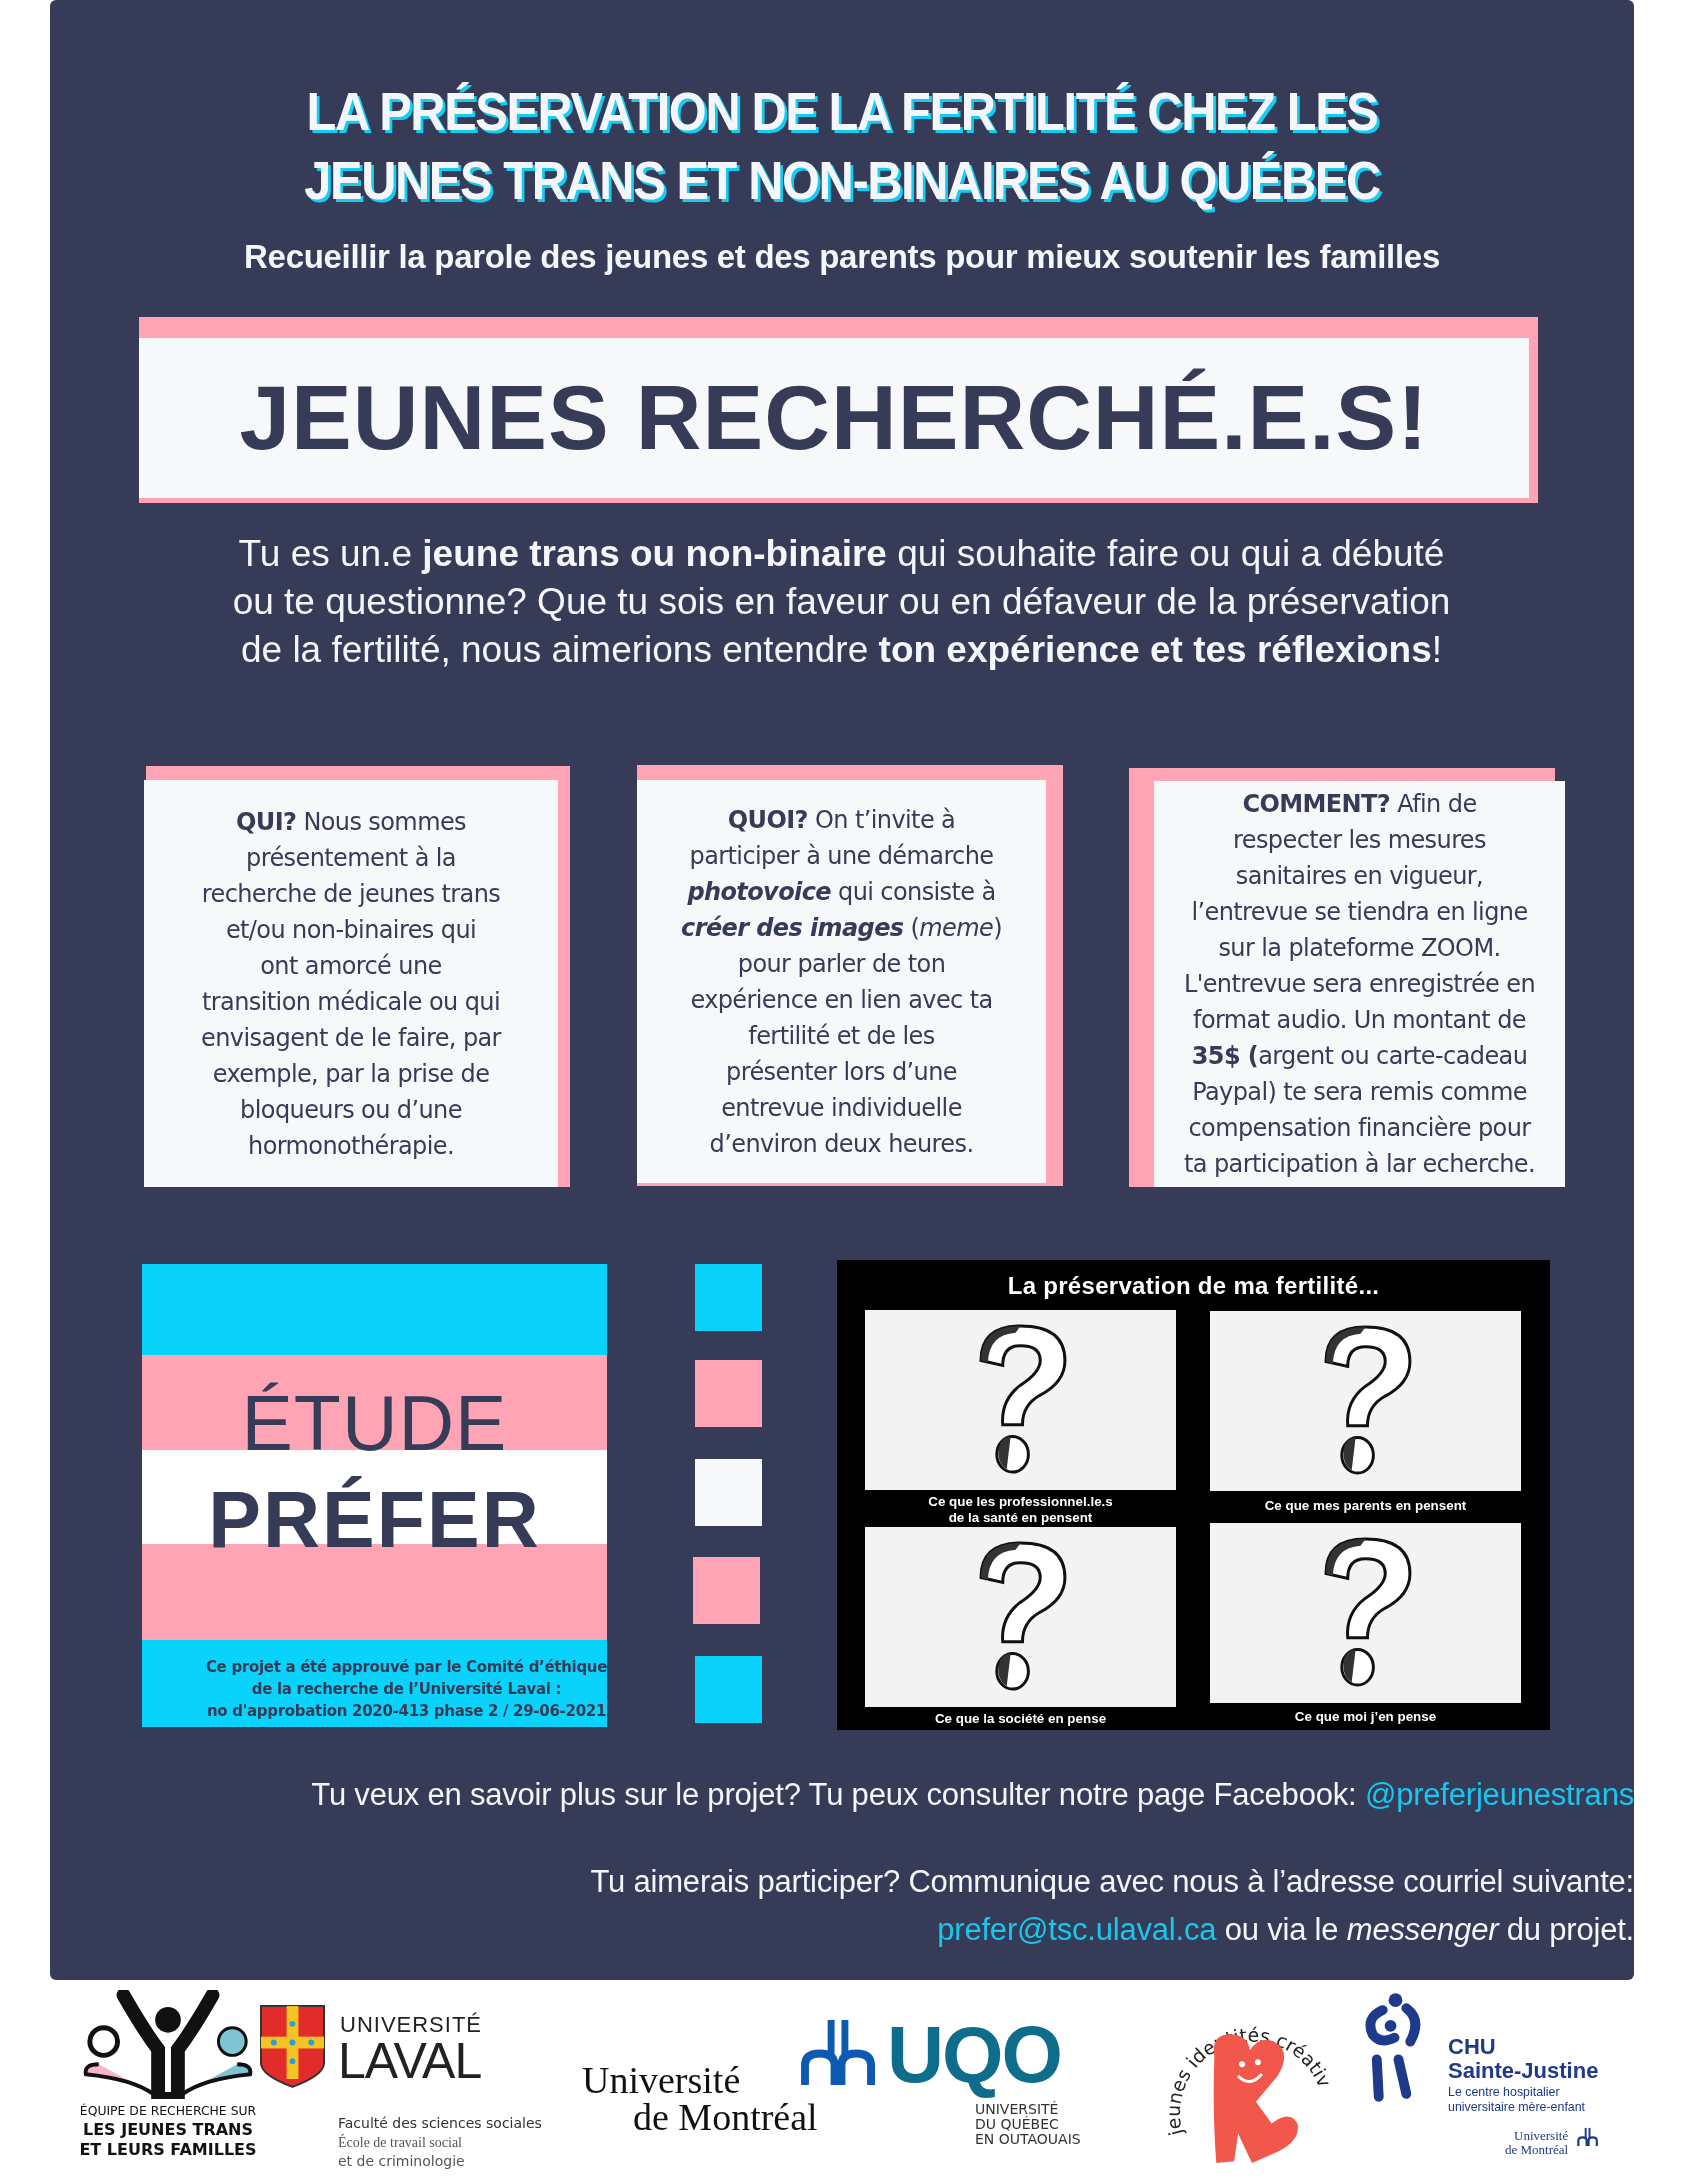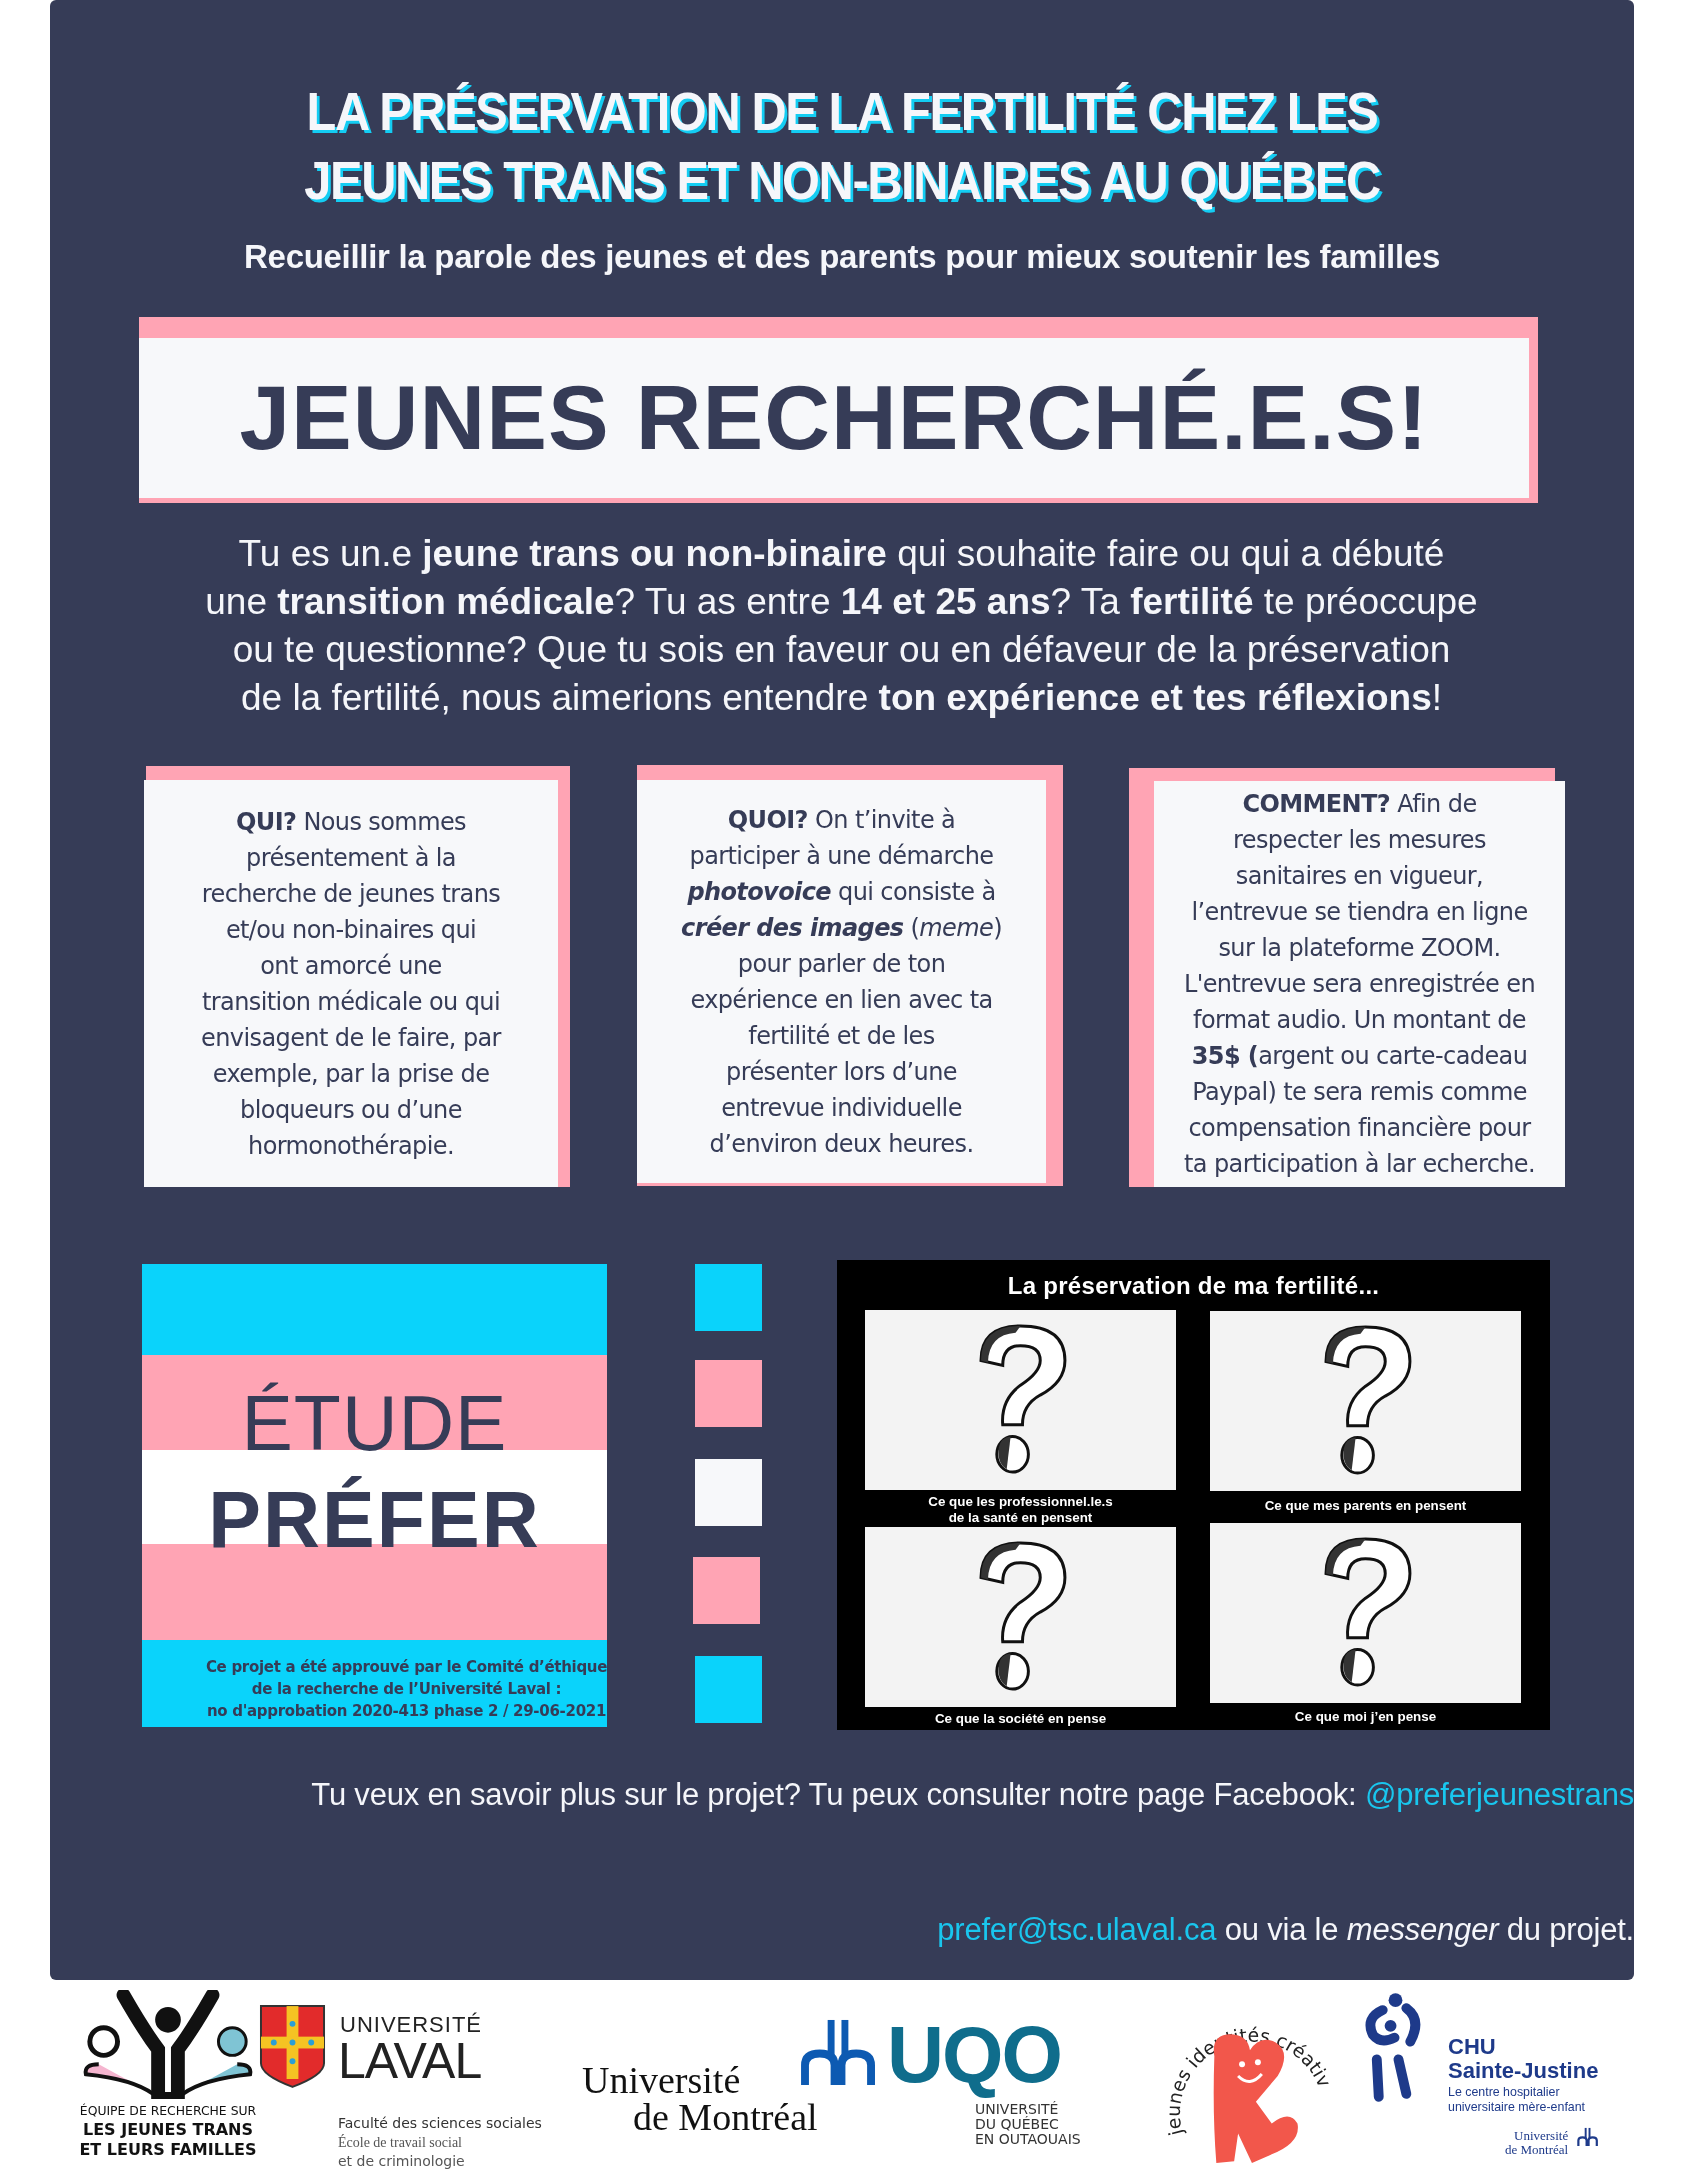--- a/index.html
+++ b/index.html
@@ -108,21 +108,20 @@
     <span class="line">LA PRÉSERVATION DE LA FERTILITÉ CHEZ LES</span>
     <span class="line">JEUNES TRANS ET NON-BINAIRES AU QUÉBEC</span>
   </h1>
   <div class="subtitle">Recueillir la parole des jeunes et des parents pour mieux soutenir les familles</div>
 
   <div class="banner-pink"></div>
   <div class="banner">JEUNES RECHERCHÉ.E.S!</div>
 
   <div class="intro">
     <span class="line"><span>Tu es un.e </span><b>jeune trans ou non-binaire</b><span> qui souhaite faire ou qui a débuté</span></span>
-    <span class="line"><span>une </span><b>transition médicale</b><span>? Tu as entre </span><b>14 et 25 ans</b><span>? Ta </span><b>fertilité</b><span> te préoccupe</span></span>
     <span class="line">ou te questionne? Que tu sois en faveur ou en défaveur de la préservation</span>
     <span class="line"><span>de la fertilité, nous aimerions entendre </span><b>ton expérience et tes réflexions</b><span>!</span></span>
   </div>
 
   <div class="card-pink" style="left:96px; top:766px; width:424px; height:421px;"></div>
   <div class="card" style="left:94px; top:780px; width:414px; height:407px;">
     <span class="line"><b>QUI?</b><span> Nous sommes</span></span>
     <span class="line">présentement à la</span>
     <span class="line">recherche de jeunes trans</span>
     <span class="line">et/ou non-binaires qui</span>
@@ -233,20 +232,21 @@
         </svg>
     </div>
     <div class="caption" style="left:373px; top:449px;">
       <span class="line">Ce que moi j’en pense</span>
     </div>
   </div>
 
   <div class="info" style="top:1777px;">
     <span>Tu veux en savoir plus sur le projet? Tu peux consulter notre page Facebook: </span><span class="link">@preferjeunestrans</span>
   </div>
+  <div class="info" style="top:1864px;">Tu aimerais participer? Communique avec nous à l’adresse courriel suivante:</div>
   <div class="info" style="top:1912px;">
     <span class="link">prefer@tsc.ulaval.ca</span><span> ou via le </span><i>messenger</i><span> du projet.</span>
   </div>
 </div>
 
 <div class="logos">
 
   <div class="logo" style="left:74px; top:10px; width:188px; height:188px;">
     <svg width="188" height="109" viewBox="0 0 190 110" style="position:absolute; left:0; top:0;">
       <path d="M25 75 Q10 75 12 85 Q60 90 80 105" fill="#f5b5cf" stroke="#111" stroke-width="4"></path>

